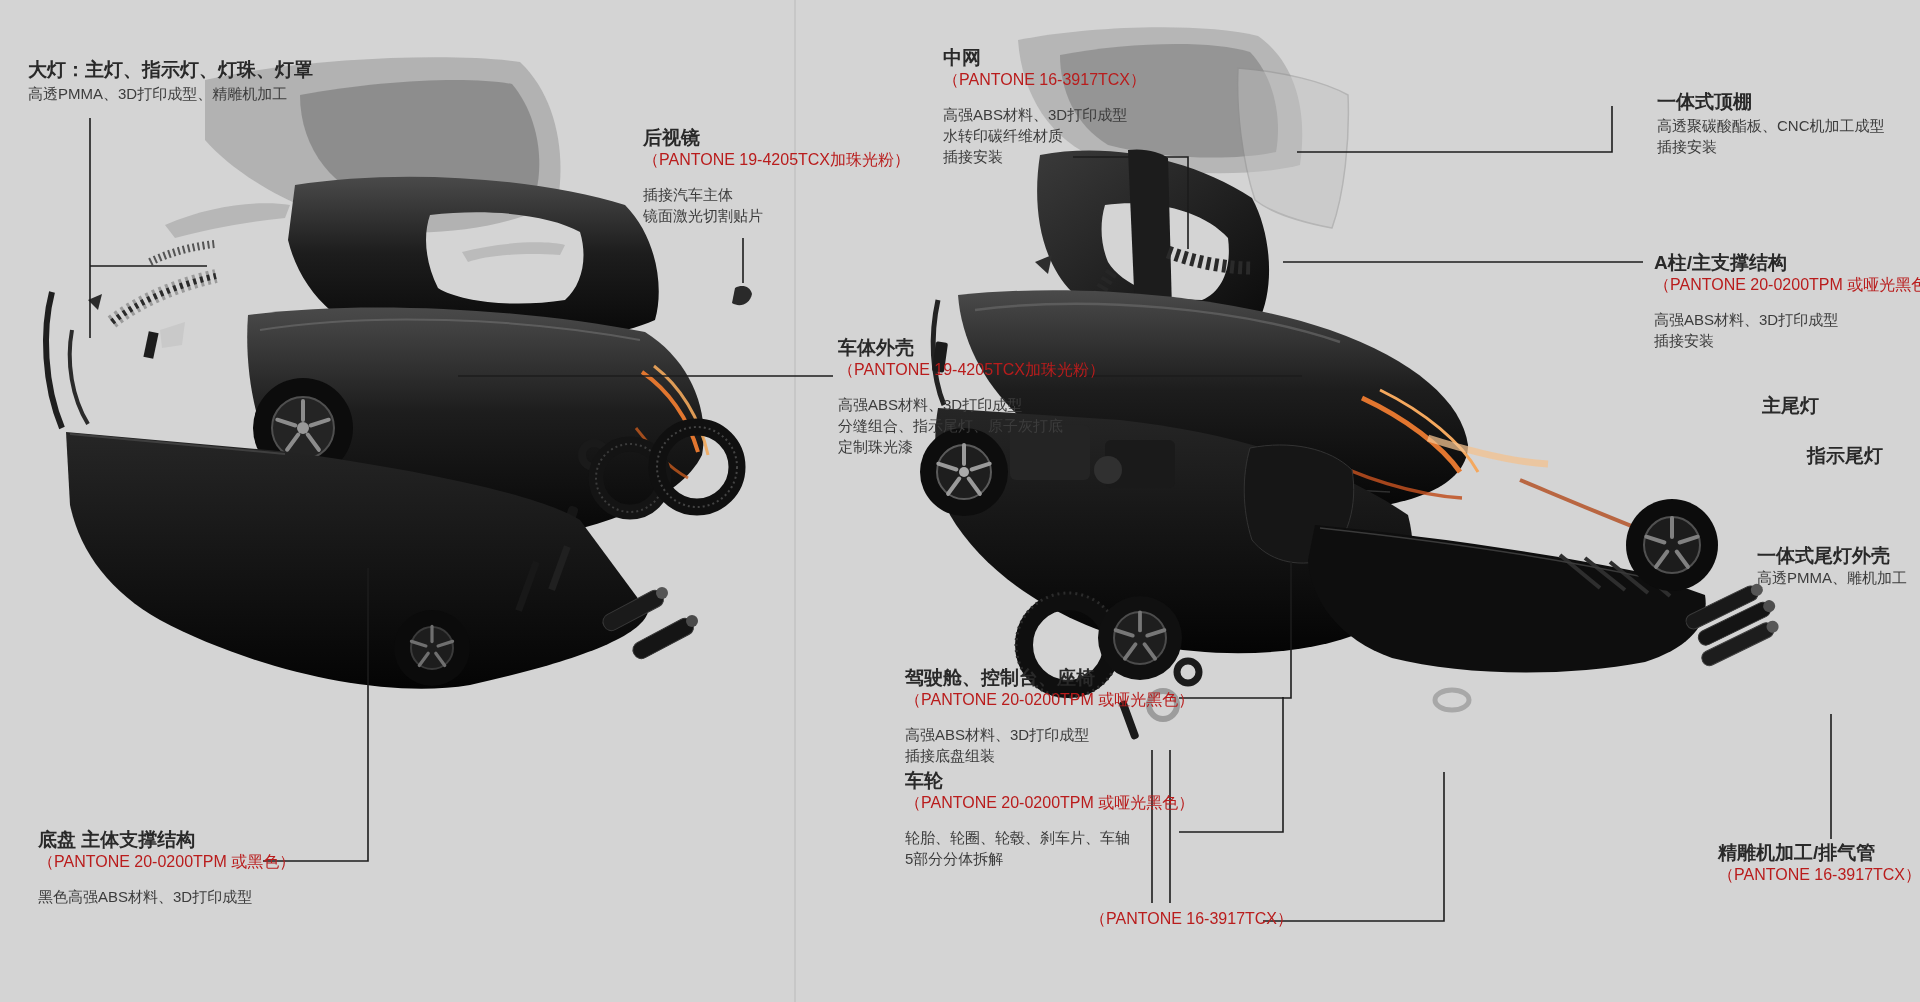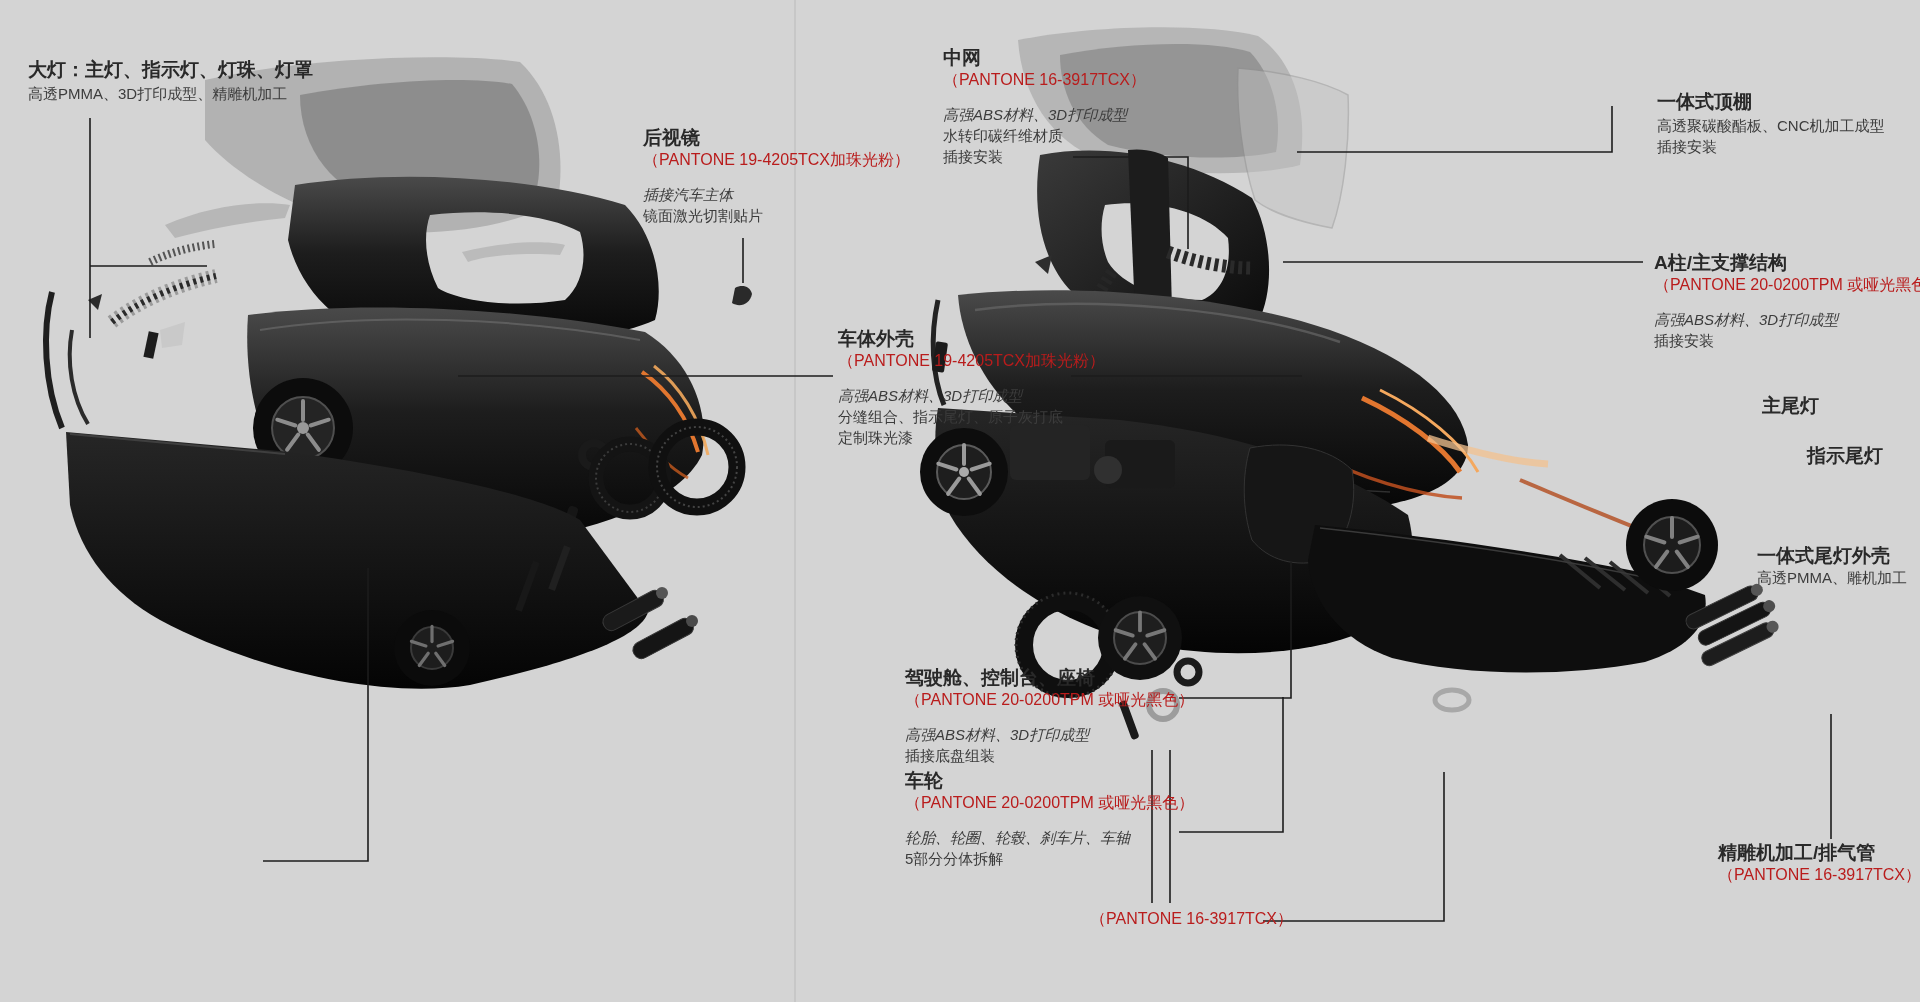--- a/index.html
+++ b/index.html
@@ -4,21 +4,21 @@
 <style>
   html,body{margin:0;padding:0;}
   body{width:1920px;height:1002px;overflow:hidden;background:#d4d4d4;
        font-family:"Liberation Sans",sans-serif;}
   #stage{position:relative;width:1920px;height:1002px;background:#d4d4d4;}
   #art{position:absolute;left:0;top:0;width:1920px;height:1002px;}
   .ann{position:absolute;white-space:nowrap;z-index:5;}
   .ann .t{font-size:19px;font-weight:700;color:#292929;line-height:23px;}
   .ann .p{font-size:16px;color:#b91c1c;line-height:21px;}
   .ann .b{font-size:15px;color:#3c3c3c;line-height:21px;}
-  .ann .gap{margin-top:14px;font-style:italic;}
+  .ann .gap{margin-top:14px;}
   .ann .gap-sm{margin-top:2px;}
 </style>
 </head>
 <body>
 
 <div id="stage">
 
 <svg id="art" viewBox="0 0 1920 1002">
   <defs>
     <linearGradient id="gBody" x1="0" y1="0" x2="0" y2="1">
@@ -210,21 +210,21 @@
   <div class="b">插接安装</div>
 </div>
 
 <div class="ann" style="left:1654px;top:251px">
   <div class="t">A柱/主支撑结构</div>
   <div class="p">（PANTONE 20-0200TPM 或哑光黑色）</div>
   <div class="b gap">高强ABS材料、3D打印成型</div>
   <div class="b">插接安装</div>
 </div>
 
-<div class="ann" style="left:838px;top:327px">
+<div class="ann" style="left:838px;top:336px">
   <div class="t">车体外壳</div>
   <div class="p">（PANTONE 19-4205TCX加珠光粉）</div>
   <div class="b gap">高强ABS材料、3D打印成型</div>
   <div class="b">分缝组合、指示尾灯、原子灰打底</div>
   <div class="b">定制珠光漆</div>
 </div>
 
 <div class="ann" style="left:1762px;top:394px">
   <div class="t">主尾灯</div>
 </div>
@@ -249,19 +249,24 @@
   <div class="t">车轮</div>
   <div class="p">（PANTONE 20-0200TPM 或哑光黑色）</div>
   <div class="b gap">轮胎、轮圈、轮毂、刹车片、车轴</div>
   <div class="b">5部分分体拆解</div>
 </div>
 
 <div class="ann" style="left:1090px;top:908px">
   <div class="p">（PANTONE 16-3917TCX）</div>
 </div>
 
+<div class="ann" style="left:38px;top:828px">
+  <div class="t">底盘 主体支撑结构</div>
+  <div class="p">（PANTONE 20-0200TPM 或黑色）</div>
+  <div class="b gap">黑色高强ABS材料、3D打印成型</div>
+</div>
 
 <div class="ann" style="left:1718px;top:841px">
   <div class="t">精雕机加工/排气管</div>
   <div class="p">（PANTONE 16-3917TCX）</div>
 </div>
 
 </div>
 
 </body></html>

